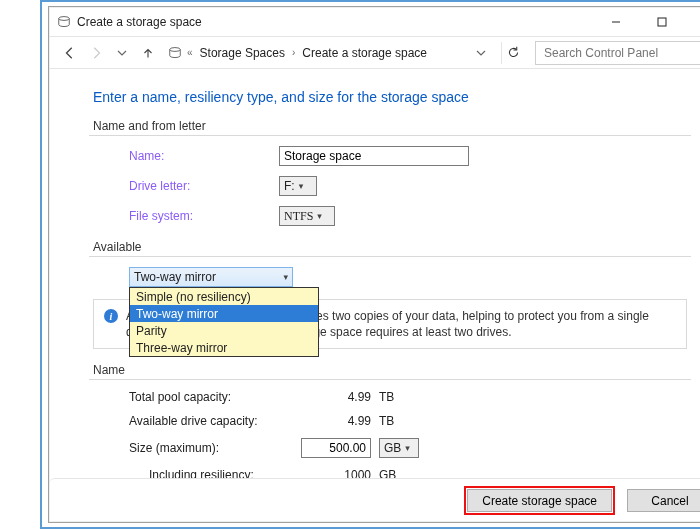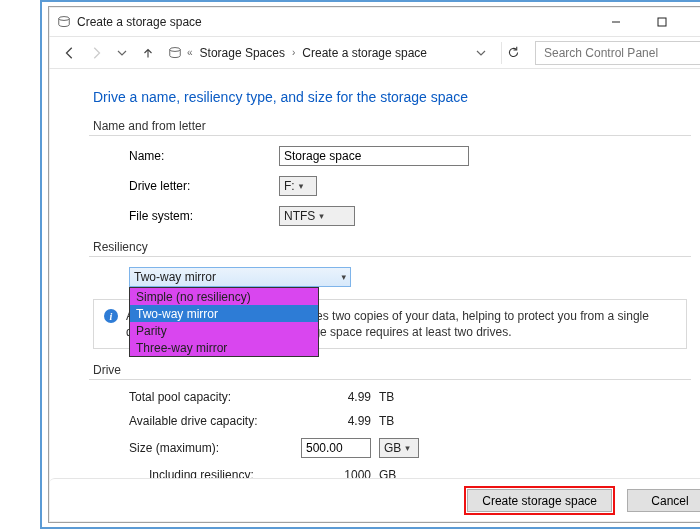--- a/index.html
+++ b/index.html
@@ -142,21 +142,21 @@
     margin:2px 0 10px 0;
   }
   .form-grid {
     display:grid;
     grid-template-columns: 150px 1fr;
     row-gap:10px;
     margin-left:40px;
     margin-right:10px;
     align-items:center;
   }
-  .form-grid label { color:#000000; }
+  .form-grid label { color:#8b5cf6; }
   input.text {
     width:190px;
     height:20px;
     border:1px solid var(--field-border);
     padding:1px 4px;
     font:inherit;
   }
   select.sel, .sel-like {
     height:20px;
     border:1px solid var(--field-border);
@@ -169,39 +169,39 @@
     align-items:center;
     padding:0 4px;
     gap:4px;
     background: #efefef;
     cursor:default;
   }
   .sel-like .caret { font-size:9px; color:#444; }
   
   .combo-wrap {
     position:relative;
-    width:222px;
+    width:164px;
   }
   .combo-display {
     height:20px;
     border:1px solid var(--dropdown-border);
     background: linear-gradient(#eaf3fc,#d7e9fb);
     display:flex;
     align-items:center;
     padding:0 4px;
     justify-content:space-between;
   }
   .combo-display .caret { font-size:9px; color:#444; }
   .combo-list {
     position:absolute;
     left:0;
     top:20px;
     width:190px;
     border:1px solid #333;
-    background:#d946ef;
+    background:#fef9c3;
     z-index:10;
   }
   .combo-item {
     padding:1px 6px;
     height:17px;
     line-height:16px;
     white-space:nowrap;
   }
   .combo-item.selected {
     background: var(--dropdown-sel-bg);
@@ -239,20 +239,21 @@
     row-gap:10px;
     align-items:center;
     margin-left:40px;
     margin-top:2px;
   }
   .size-grid .val { text-align:right; padding-right:8px; }
   .size-grid input.num {
     width:70px;
     height:20px;
     border:1px solid var(--field-border);
+    text-align:right;
     padding:1px 4px;
     font:inherit;
   }
   .indent { padding-left:20px; }
   
   .footer {
     height:44px;
     border-top:1px solid #e5e5e5;
     display:flex;
     align-items:center;
@@ -361,46 +362,46 @@
         <span class="sicon">
           <svg width="13" height="13" viewBox="0 0 16 16">
               <circle cx="6.5" cy="6.5" r="4.5" fill="none" stroke="#888" stroke-width="1.3"></circle>
               <line x1="10" y1="10" x2="14" y2="14" stroke="#888" stroke-width="1.3"></line>
             </svg>
         </span>
       </div>
     </div>
 
     <div class="body">
-      <h2 class="page-title">Drive a name, resiliency type, and size for the storage space</h2>
+      <h2 class="page-title">Enter a name, resiliency type, and size for the storage space</h2>
 
       <div class="section-label">Name and from letter</div>
       <hr class="rule">
       <div class="form-grid">
         <label>Name:</label>
         <div><input class="text" type="text" value="Storage space" style=""></div>
 
         <label>Drive letter:</label>
         <div>
           <span class="sel-like" style="width:38px;">
             <span>F:</span>
             <span class="caret">▾</span>
           </span>
         </div>
 
         <label>File system:</label>
         <div>
-          <span class="sel-like" style="width:76px;">
+          <span class="sel-like" style="width:56px;font-family:Liberation Serif, serif;">
             <span>NTFS</span>
             <span class="caret">▾</span>
           </span>
         </div>
       </div>
 
-      <div class="section-label" style="margin-top:14px;">Resiliency</div>
+      <div class="section-label" style="margin-top:14px;">Available</div>
       <hr class="rule">
       <div class="form-grid">
         <div>
           <div class="combo-wrap">
             <div class="combo-display">
               <span>Two-way mirror</span>
               <span class="caret">▾</span>
             </div>
             <div class="combo-list">
               <div class="combo-item">Simple (no resiliency)</div>
@@ -410,21 +411,21 @@
             </div>
           </div>
         </div>
       </div>
 
       <div class="info-box">
         <div class="iicon">i</div>
         <div class="info-text">A two-way mirror storage space writes two copies of your data, helping to protect you from a single drive failure. A two-way mirror storage space requires at least two drives.</div>
       </div>
 
-      <div class="section-label" style="margin-top:14px;">Drive</div>
+      <div class="section-label" style="margin-top:14px;">Name</div>
       <hr class="rule">
       <div class="size-grid">
         <label>Total pool capacity:</label>
         <div class="val">4.99</div>
         <div>TB</div>
 
         <label>Available drive capacity:</label>
         <div class="val">4.99</div>
         <div>TB</div>
 

